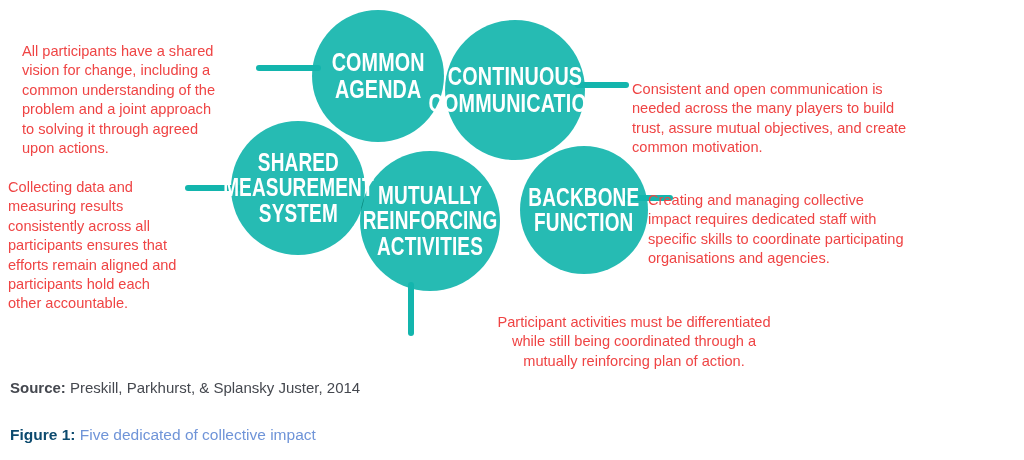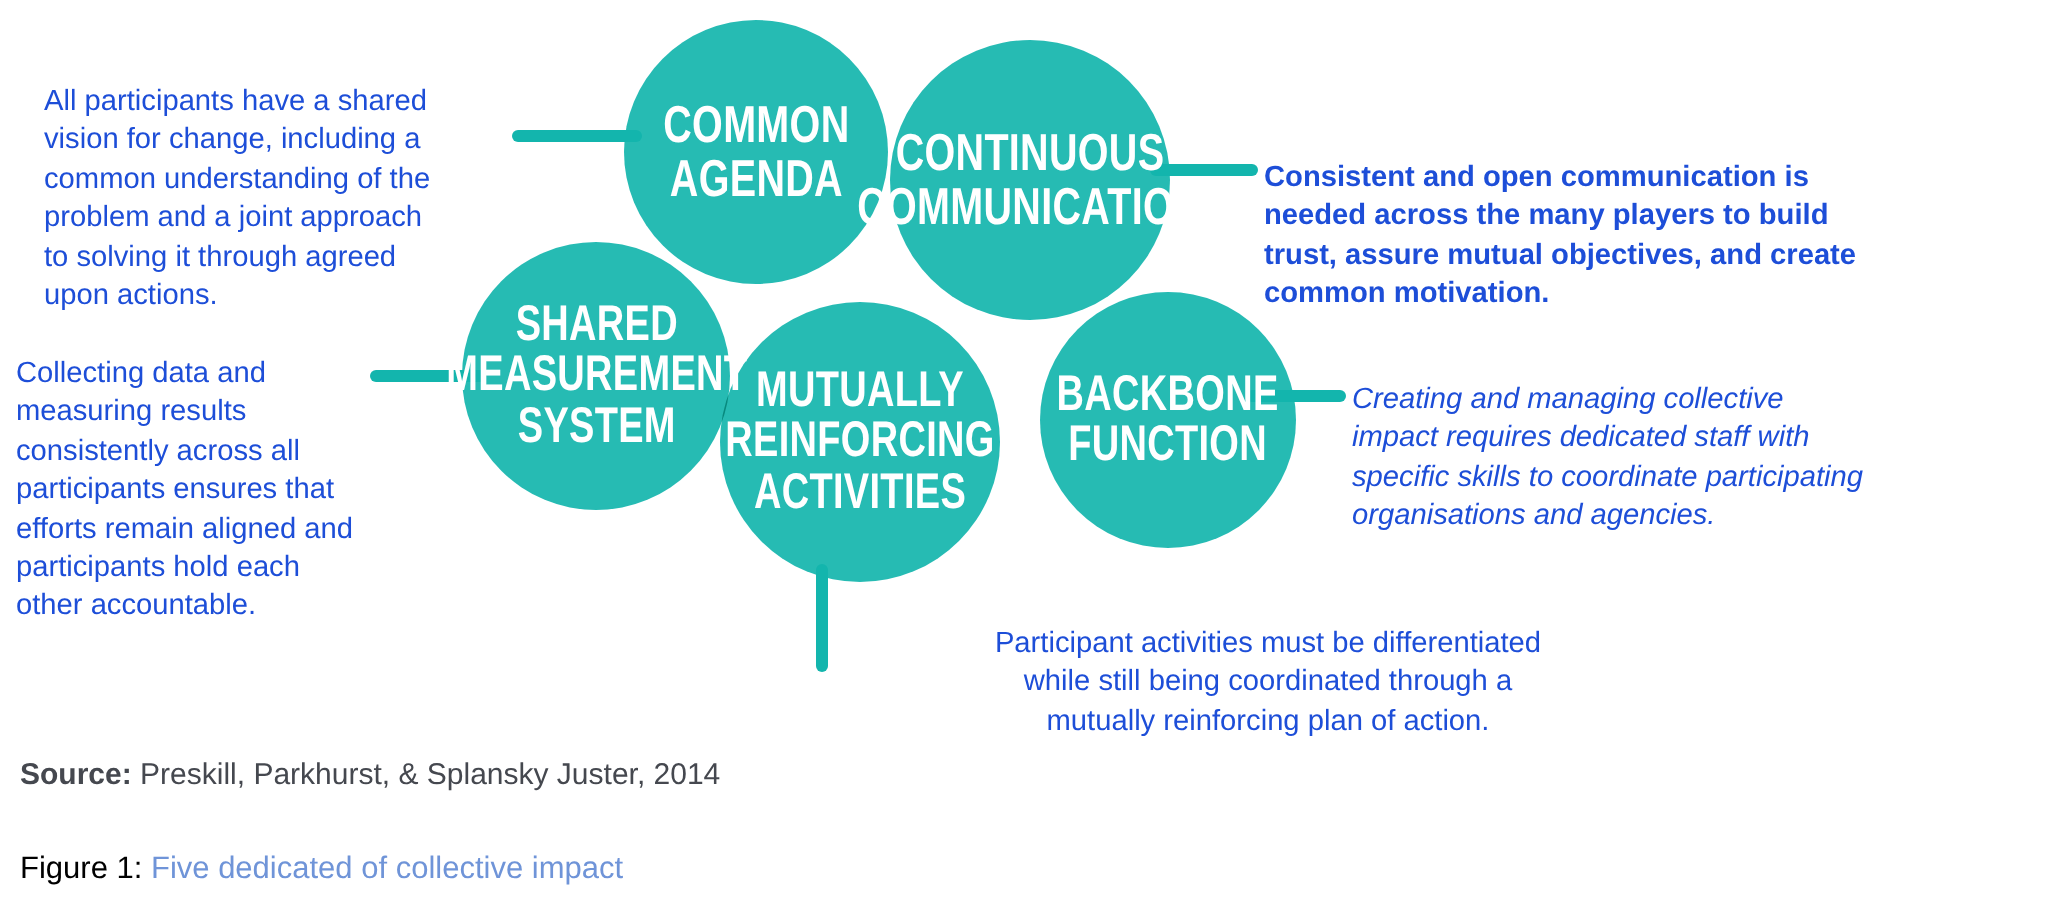--- a/index.html
+++ b/index.html
@@ -44,43 +44,43 @@
     letter-spacing: 0.2px;
     transform: scaleX(0.76);
     white-space: pre-line;
     pointer-events: none;
     text-transform: uppercase;
   }
 
   
   .note {
     position: absolute;
-    color: #1d4ed8;
+    color: #ef4444;
     font-size: 14.6px;
     line-height: 1.33;
     white-space: pre-line;
   }
 
   
   .caption {
     position: absolute;
     font-size: 15px;
     color: #45484f;
     line-height: 1.3;
   }
   .caption .lead {
     font-weight: bold;
   }
   #figure-caption {
     font-size: 15.5px;
     color: #6f94d8;
   }
   #figure-caption .lead {
-    color: #000000;
-    font-weight: normal;
+    color: #0c4a6e;
+    font-weight: bold;
   }
 </style>
 </head>
 <body>
 
 <div id="figure-root">
 
   <div id="diagram">
     <svg id="diagram-svg" width="1024" height="360" viewBox="0 0 1024 360">
         <g style="isolation: isolate;">
@@ -118,25 +118,25 @@
 problem and a joint approach
 to solving it through agreed
 upon actions.</div>
         <div class="note" style="left: 8px; top: 178px; width: 200px;">Collecting data and
 measuring results
 consistently across all
 participants ensures that
 efforts remain aligned and
 participants hold each
 other accountable.</div>
-        <div class="note" style="left: 632px; top: 80px; width: 360px; font-weight: bold;">Consistent and open communication is
+        <div class="note" style="left: 632px; top: 80px; width: 360px;">Consistent and open communication is
 needed across the many players to build
 trust, assure mutual objectives, and create
 common motivation.</div>
-        <div class="note" style="left: 676px; top: 191px; width: 330px; font-style: italic;">Creating and managing collective
+        <div class="note" style="left: 648px; top: 191px; width: 330px;">Creating and managing collective
 impact requires dedicated staff with
 specific skills to coordinate participating
 organisations and agencies.</div>
         <div class="note" style="left: 424px; top: 313px; width: 420px; text-align: center;">Participant activities must be differentiated
 while still being coordinated through a
 mutually reinforcing plan of action.</div>
       </div>
   </div>
 
   <div class="caption" id="source-caption" style="left:10px; top:378px;text-align:right;">

